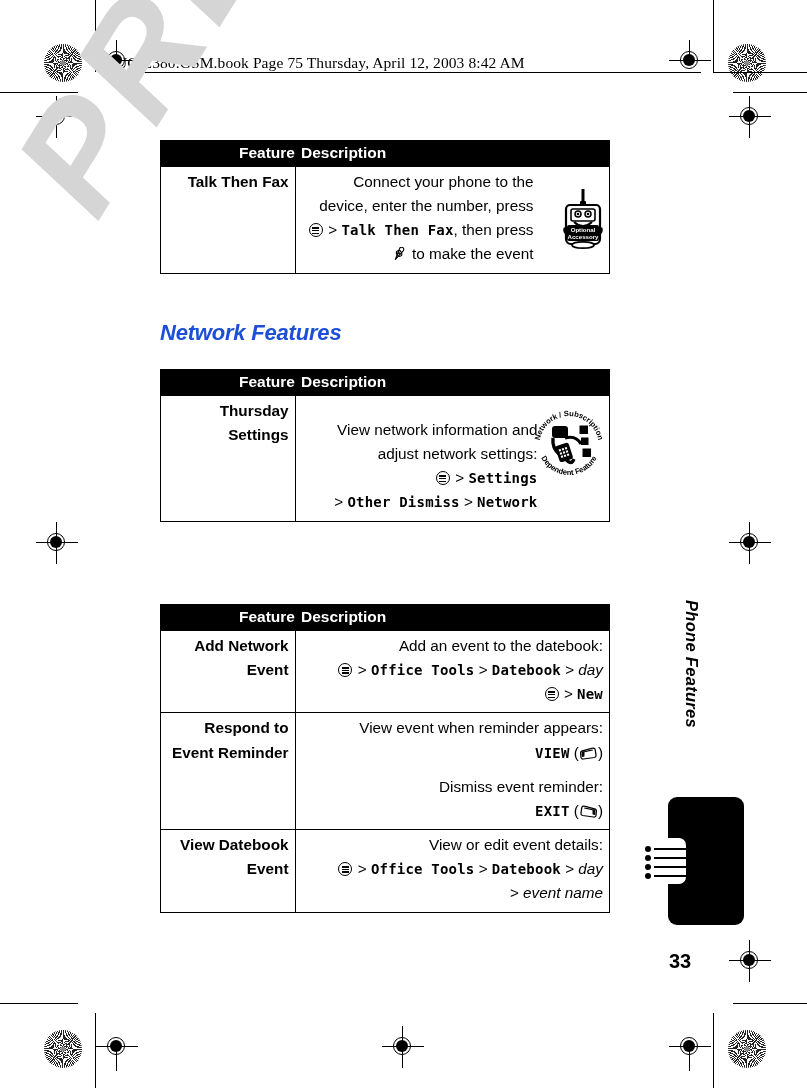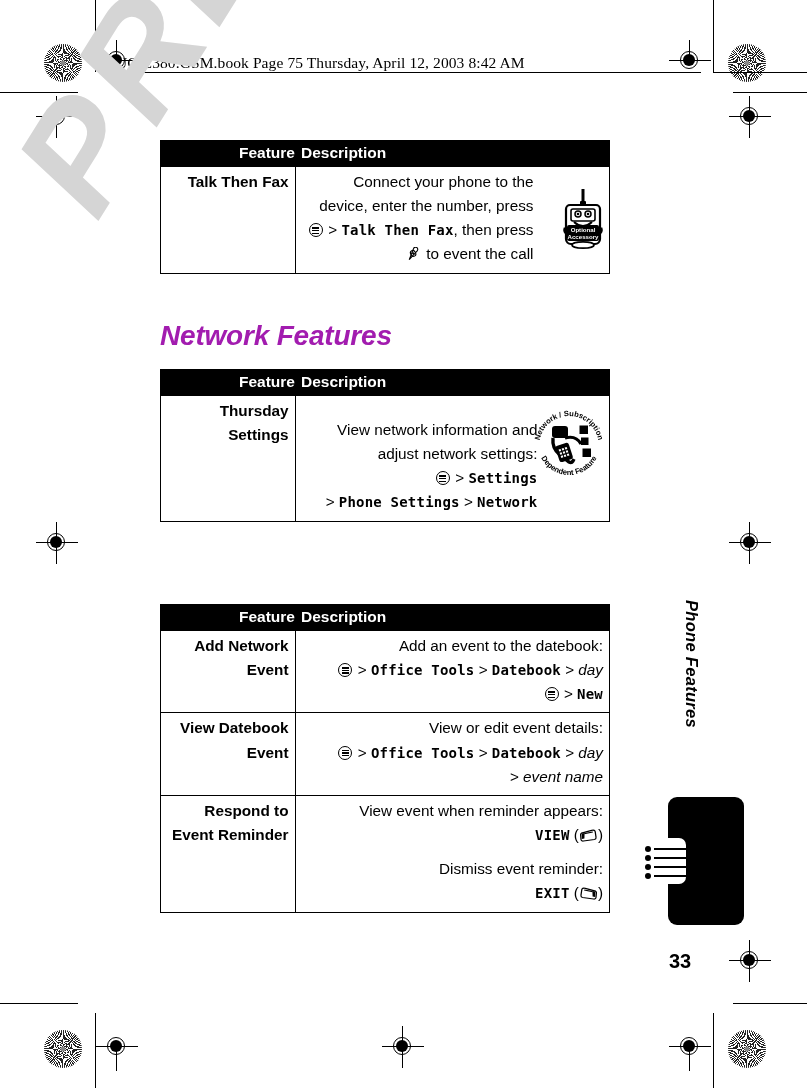--- a/index.html
+++ b/index.html
@@ -113,22 +113,22 @@
   
   .k-soft{display:inline-block;width:17px;height:13px;vertical-align:-2px;margin:0 1px;}
 
   
   .opt-icon{position:absolute;right:4px;top:22px;width:44px;height:62px;}
   .net-icon{position:absolute;right:2px;top:8px;width:76px;height:74px;}
 
   
   .sec-h{
     position:absolute;
-    font-size:28px;font-weight:bold;font-style:italic;
-    color:#a21caf;letter-spacing:-.2px;
+    font-size:22px;font-weight:bold;font-style:italic;
+    color:#1d4ed8;letter-spacing:-.2px;
   }
 
   
   .side-title{
     position:absolute;
     right:-1px;top:0;
     font-size:16.5px;font-weight:bold;font-style:italic;
     white-space:nowrap;
     writing-mode:vertical-rl;
     letter-spacing:.3px;
@@ -251,21 +251,21 @@
       <th>Description</th>
     </tr>
     <tr>
       <td class="c1">Talk Then Fax</td>
       <td class="c2">
         <div style="width:232px;">
               <div><span>Connect your phone to the device, enter the number, press </span><span class="k-menu"><i></i><i></i><i></i></span><span> &gt; </span><span class="mono">Talk Then Fax</span><span>, then press </span><span class="k-send"><svg viewBox="0 0 15 15" width="15" height="15">
                     <path d="M3.2 12.6 L11.4 3.6 a2.6 2.6 0 0 0 -0.4 -3 a2.6 2.6 0 0 0 -3.2 0.4 Z" fill="none" stroke="#000" stroke-width="1.1"></path>
                     <ellipse cx="7.1" cy="6.4" rx="2.5" ry="3.1" transform="rotate(-28 7.1 6.4)" fill="none" stroke="#000" stroke-width="1.1"></ellipse>
                     <ellipse cx="7.1" cy="6.4" rx="1" ry="1.3" transform="rotate(-28 7.1 6.4)" fill="#000"></ellipse>
-                  </svg></span><span> to event the call</span></div>
+                  </svg></span><span> to make the event</span></div>
             </div>
 
         <div class="opt-icon">
           <svg viewBox="0 0 44 62" width="44" height="62" aria-hidden="true">
             <rect x="20.5" y="0" width="3" height="14" fill="#000"></rect>
             <rect x="19" y="12" width="6" height="4" rx="1" fill="#000"></rect>
             <path d="M9 16 h26 a4 4 0 0 1 4 4 v30 a5 5 0 0 1 -5 5 h-24 a5 5 0 0 1 -5 -5 v-30 a4 4 0 0 1 4 -4 z" fill="#fff" stroke="#000" stroke-width="2.2"></path>
             <path d="M12 20 h20 a2 2 0 0 1 2 2 v8 a2 2 0 0 1 -2 2 h-20 a2 2 0 0 1 -2 -2 v-8 a2 2 0 0 1 2 -2z" fill="#fff" stroke="#000" stroke-width="1.6"></path>
             <circle cx="17" cy="25" r="3" fill="#fff" stroke="#000" stroke-width="1.5"></circle>
             <circle cx="17" cy="25" r="1.3" fill="#000"></circle>
@@ -292,21 +292,21 @@
         <tr class="hdr">
       <th class="c1">Feature</th>
       <th>Description</th>
     </tr>
     <tr>
       <td class="c1">Thursday Settings</td>
       <td class="c2">
         <div style="width:236px;margin-top:19px;">
               <div><span>View network information and adjust network settings:</span></div>
               <div><span class="k-menu"><i></i><i></i><i></i></span><span> &gt; </span><span class="mono">Settings</span></div>
-              <div><span>&gt; </span><span class="mono">Phone Settings</span><span> &gt; </span><span class="mono">Network</span></div>
+              <div><span>&gt; </span><span class="mono">Other Dismiss</span><span> &gt; </span><span class="mono">Network</span></div>
             </div>
         <div class="net-icon">
           <svg viewBox="0 0 76 74" width="76" height="74" aria-hidden="true">
             <defs>
               <path id="arcTop" d="M 8,42 A 30,30 0 0 1 68,42"></path>
               <path id="arcBot" d="M 7,40 A 31,31 0 0 0 69,40"></path>
             </defs>
             <text font-family="Liberation Sans, sans-serif" font-size="7.6" font-weight="bold" fill="#000">
               <textPath href="#arcTop" startOffset="50%" text-anchor="middle">Network / Subscription</textPath>
             </text>
@@ -351,30 +351,20 @@
       <td class="c1">Add Network Event</td>
       <td class="c2">
         <div>
               <div><span>Add an event to the datebook:</span></div>
               <div><span class="k-menu"><i></i><i></i><i></i></span><span> &gt; </span><span class="mono">Office Tools</span><span> &gt; </span><span class="mono">Datebook</span><span> &gt; </span><span class="ital">day</span></div>
               <div><span class="k-menu"><i></i><i></i><i></i></span><span> &gt; </span><span class="mono">New</span></div>
             </div>
       </td>
     </tr>
     <tr>
-      <td class="c1">View Datebook Event</td>
-      <td class="c2">
-        <div>
-              <div><span>View or edit event details:</span></div>
-              <div><span class="k-menu"><i></i><i></i><i></i></span><span> &gt; </span><span class="mono">Office Tools</span><span> &gt; </span><span class="mono">Datebook</span><span> &gt; </span><span class="ital">day</span></div>
-              <div><span>&gt; </span><span class="ital">event name</span></div>
-            </div>
-      </td>
-    </tr>
-    <tr>
       <td class="c1">Respond to Event Reminder</td>
       <td class="c2">
         <div>
               <div><span>View event when reminder appears:</span></div>
               <div><span class="mono">VIEW</span><span> (</span><span class="k-soft"><svg viewBox="0 0 17 13" width="17" height="13">
                     <g>
                       <path d="M1.4 4.2 L12.6 1.2 a2 2 0 0 1 2.6 1.4 L16 8.2 a2 2 0 0 1 -1.6 2.3 L3.4 12 a2 2 0 0 1 -2.4 -1.6 L0.6 6 a2 2 0 0 1 0.8 -1.8 Z" fill="none" stroke="#000" stroke-width="1.25" stroke-linejoin="round"></path>
                       <path d="M4.4 4.6 L12.8 3.0" fill="none" stroke="#000" stroke-width="1.25"></path>
                       <path d="M1.6 4.4 L4.6 4.0 L4.4 9.6 L1.8 10.0 Z" fill="#000"></path>
                     </g>
@@ -384,20 +374,30 @@
               <div><span class="mono">EXIT</span><span> (</span><span class="k-soft"><svg viewBox="0 0 17 13" width="17" height="13">
                     <g transform="translate(17,0) scale(-1,1)">
                       <path d="M1.4 4.2 L12.6 1.2 a2 2 0 0 1 2.6 1.4 L16 8.2 a2 2 0 0 1 -1.6 2.3 L3.4 12 a2 2 0 0 1 -2.4 -1.6 L0.6 6 a2 2 0 0 1 0.8 -1.8 Z" fill="none" stroke="#000" stroke-width="1.25" stroke-linejoin="round"></path>
                       <path d="M4.4 4.6 L12.8 3.0" fill="none" stroke="#000" stroke-width="1.25"></path>
                       <path d="M1.6 4.4 L4.6 4.0 L4.4 9.6 L1.8 10.0 Z" fill="#000"></path>
                     </g>
                   </svg></span><span>)</span></div>
             </div>
       </td>
     </tr>
+    <tr>
+      <td class="c1">View Datebook Event</td>
+      <td class="c2">
+        <div>
+              <div><span>View or edit event details:</span></div>
+              <div><span class="k-menu"><i></i><i></i><i></i></span><span> &gt; </span><span class="mono">Office Tools</span><span> &gt; </span><span class="mono">Datebook</span><span> &gt; </span><span class="ital">day</span></div>
+              <div><span>&gt; </span><span class="ital">event name</span></div>
+            </div>
+      </td>
+    </tr>
   </tbody>
     </table>
 
   <div style="position:absolute;left:700px;top:600px;height:200px;">
     <div class="side-title">Phone Features</div>
   </div>
 
   <div class="tabmark"></div>
   <div class="tabnotch"></div>
   <div class="tablines">

